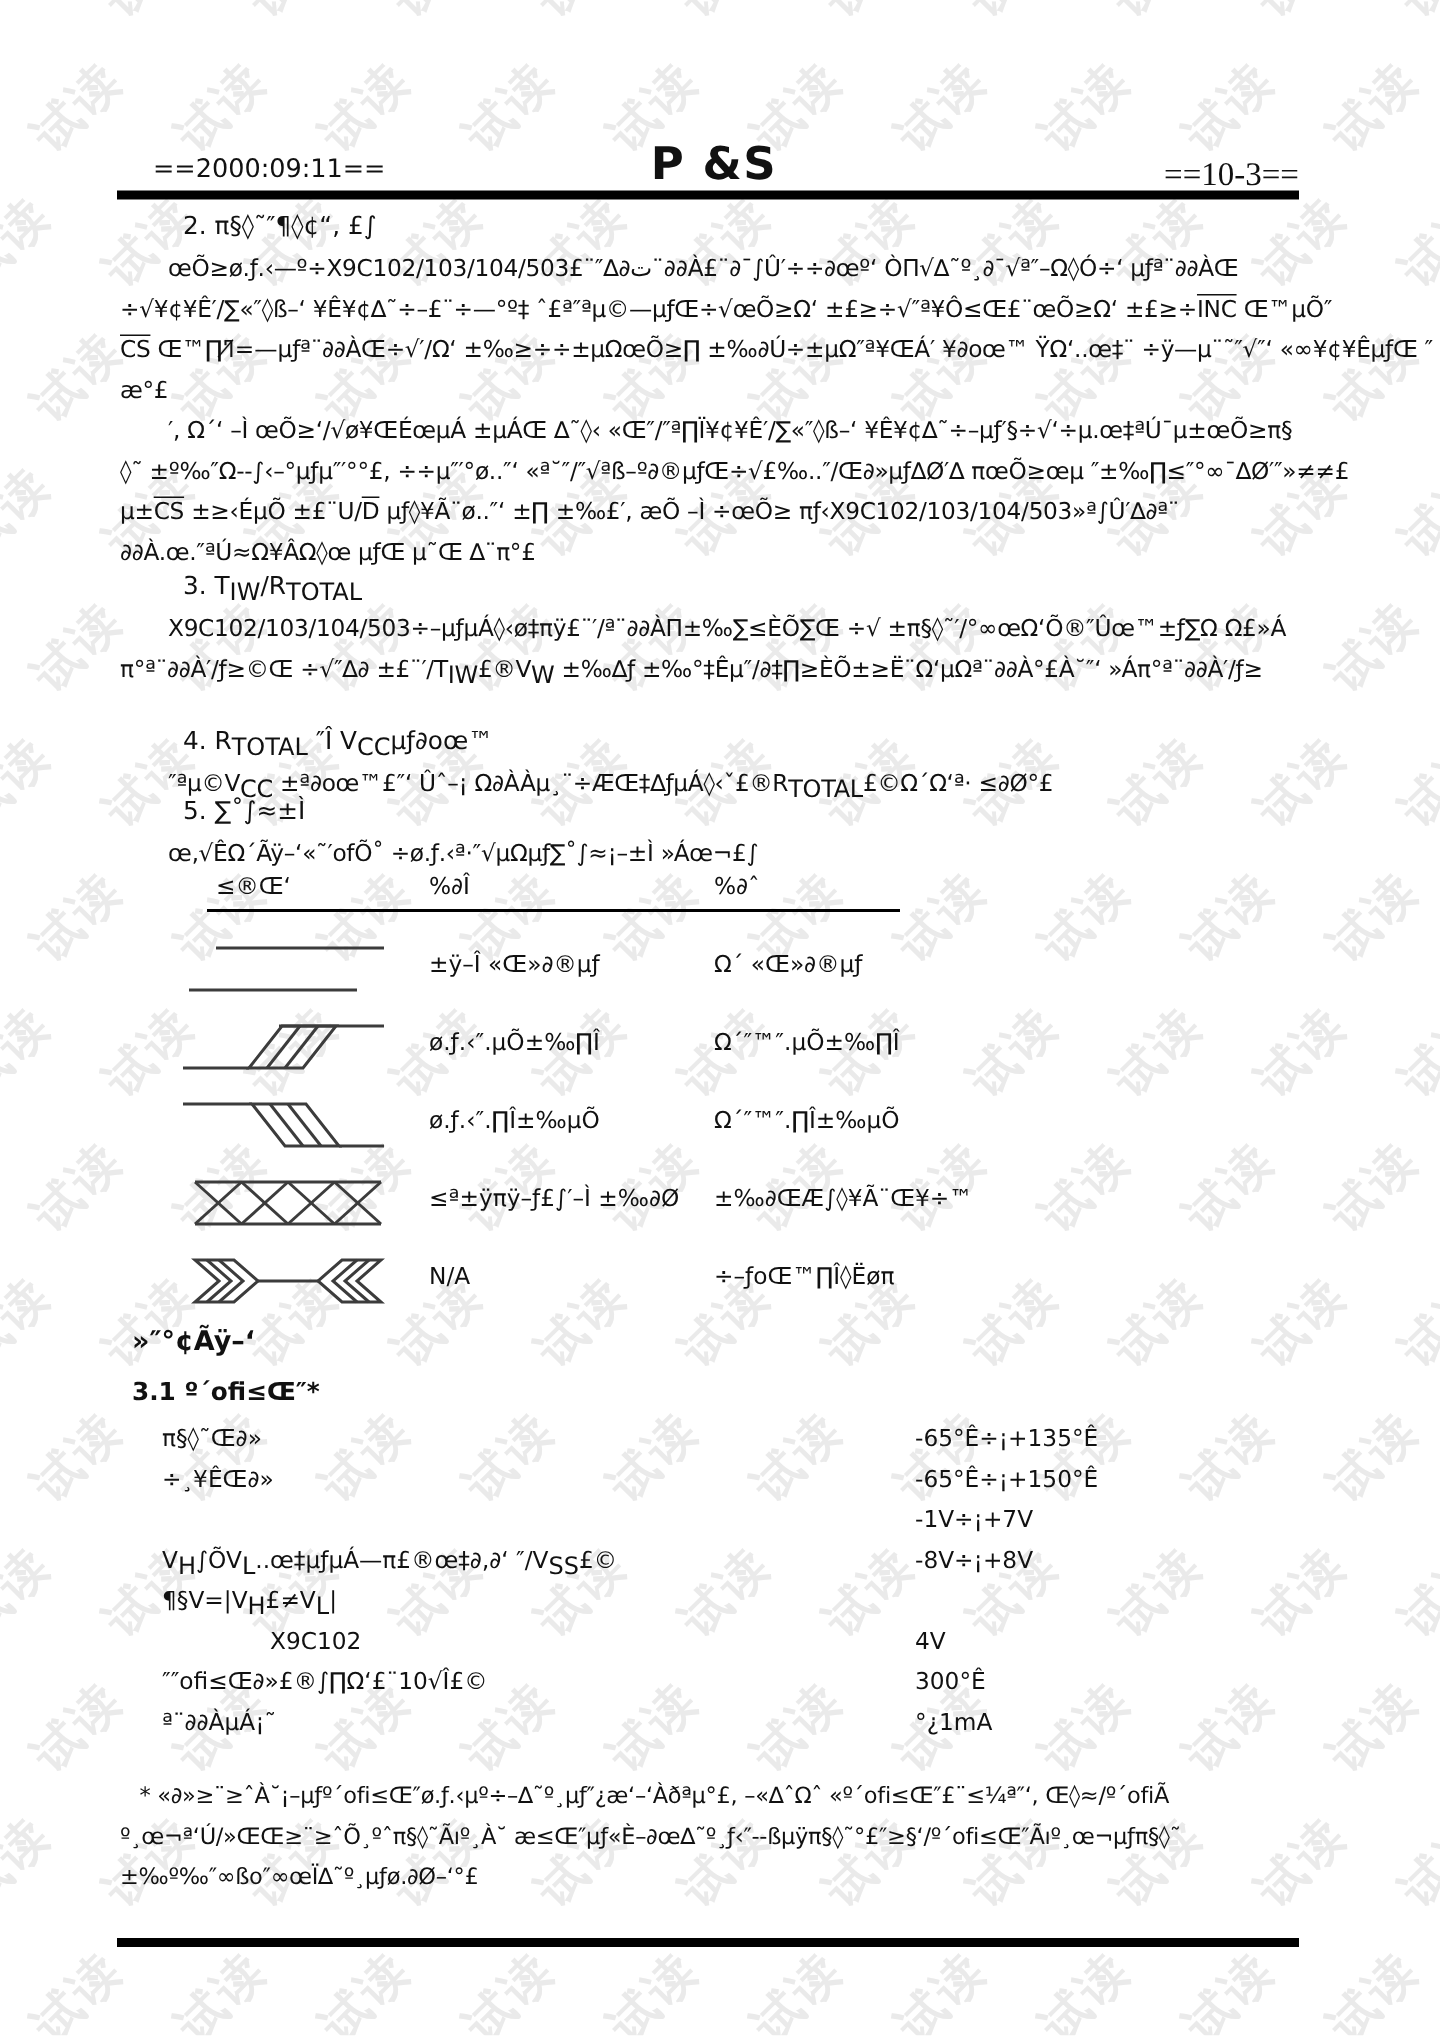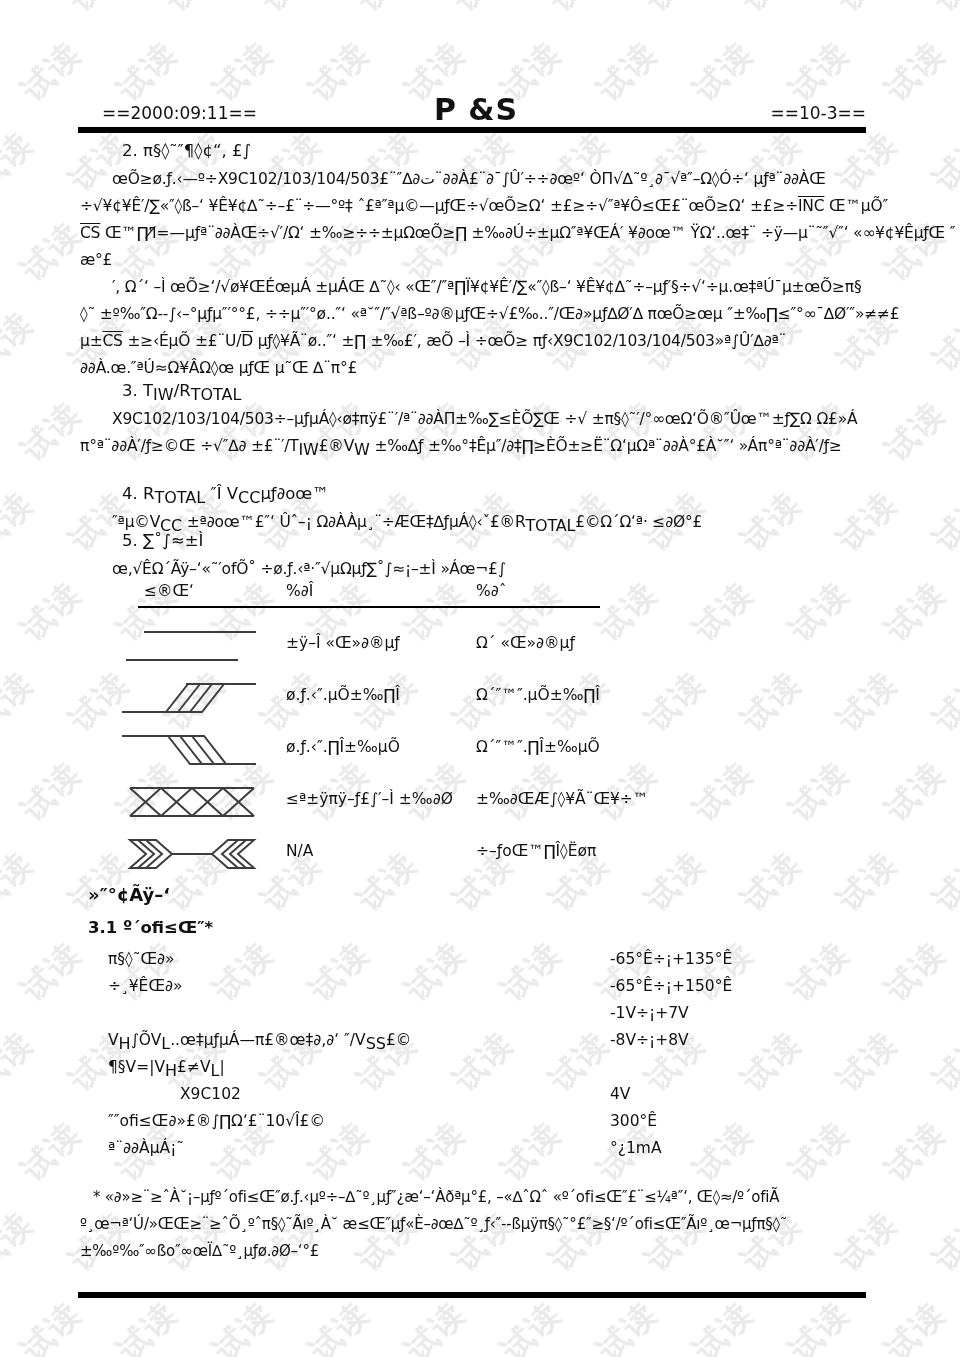--- a/index.html
+++ b/index.html
@@ -5,21 +5,21 @@
   html,body{margin:0;padding:0;background:#fff;}
   .page{position:relative;width:960px;height:1357px;background:#ffffff;overflow:hidden;
         font-family:"DejaVu Sans",sans-serif;color:#111;}
   .wm-layer{position:absolute;inset:0;z-index:0;pointer-events:none;}
   .wm{position:absolute;font-size:32px;font-weight:bold;transform:rotate(-45deg);
       letter-spacing:2px;user-select:none;white-space:nowrap;}
   .content{position:absolute;left:80px;top:0;width:792px;z-index:1;}
   .abs{position:absolute;}
   .hdr-left{top:103px;left:22px;font-size:17px;}
   .hdr-center{top:92px;left:0;width:100%;text-align:center;font-size:30px;font-weight:bold;letter-spacing:1px;}
-  .hdr-right{top:103px;right:6px;font-size:17px;}
+  .hdr-right{top:103px;right:6px;font-size:22px;font-family:Liberation Serif, serif;}
   .rule{left:-2px;width:788px;height:6px;background:#000;}
   .h2{font-size:16.5px;font-weight:normal;left:42px;white-space:nowrap;margin:0;}
   .para{left:0;width:792px;font-size:15.5px;line-height:27px;letter-spacing:-0.2px;}
   .tline{white-space:nowrap;}
   .tindent{text-indent:32px;}
   .ov{text-decoration:overline;}
   sub{font-size:16px;}
   .tableblk{left:0;top:582px;width:792px;}
   .th span{position:absolute;top:0;font-size:15.5px;}
   .thc1{left:64px;}

